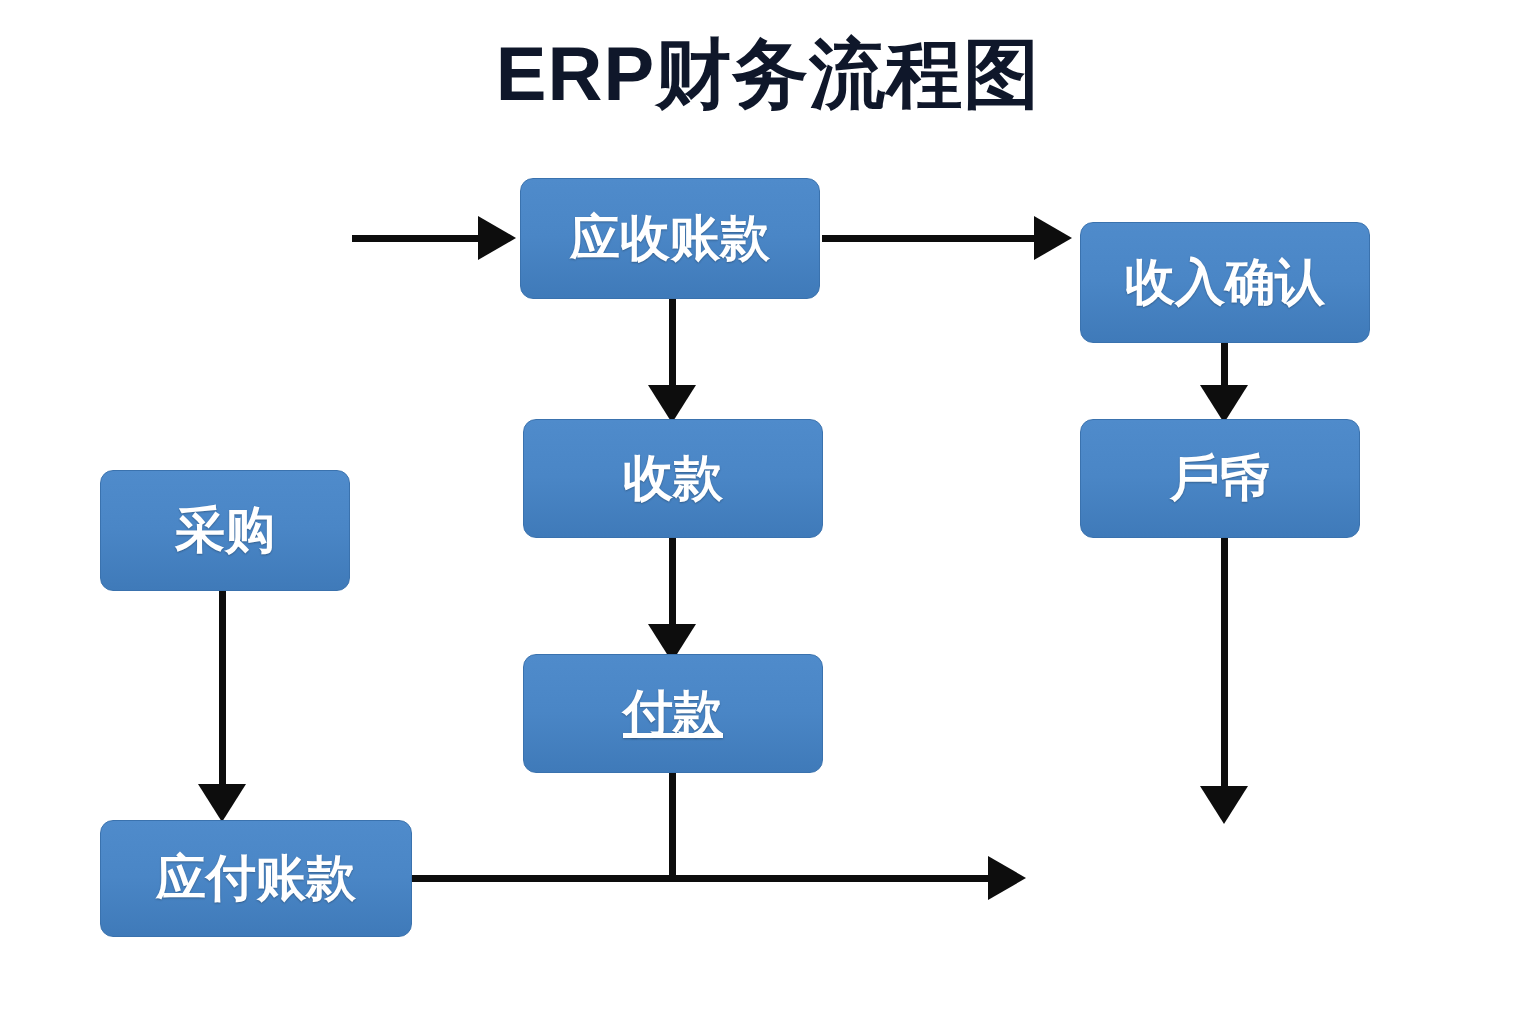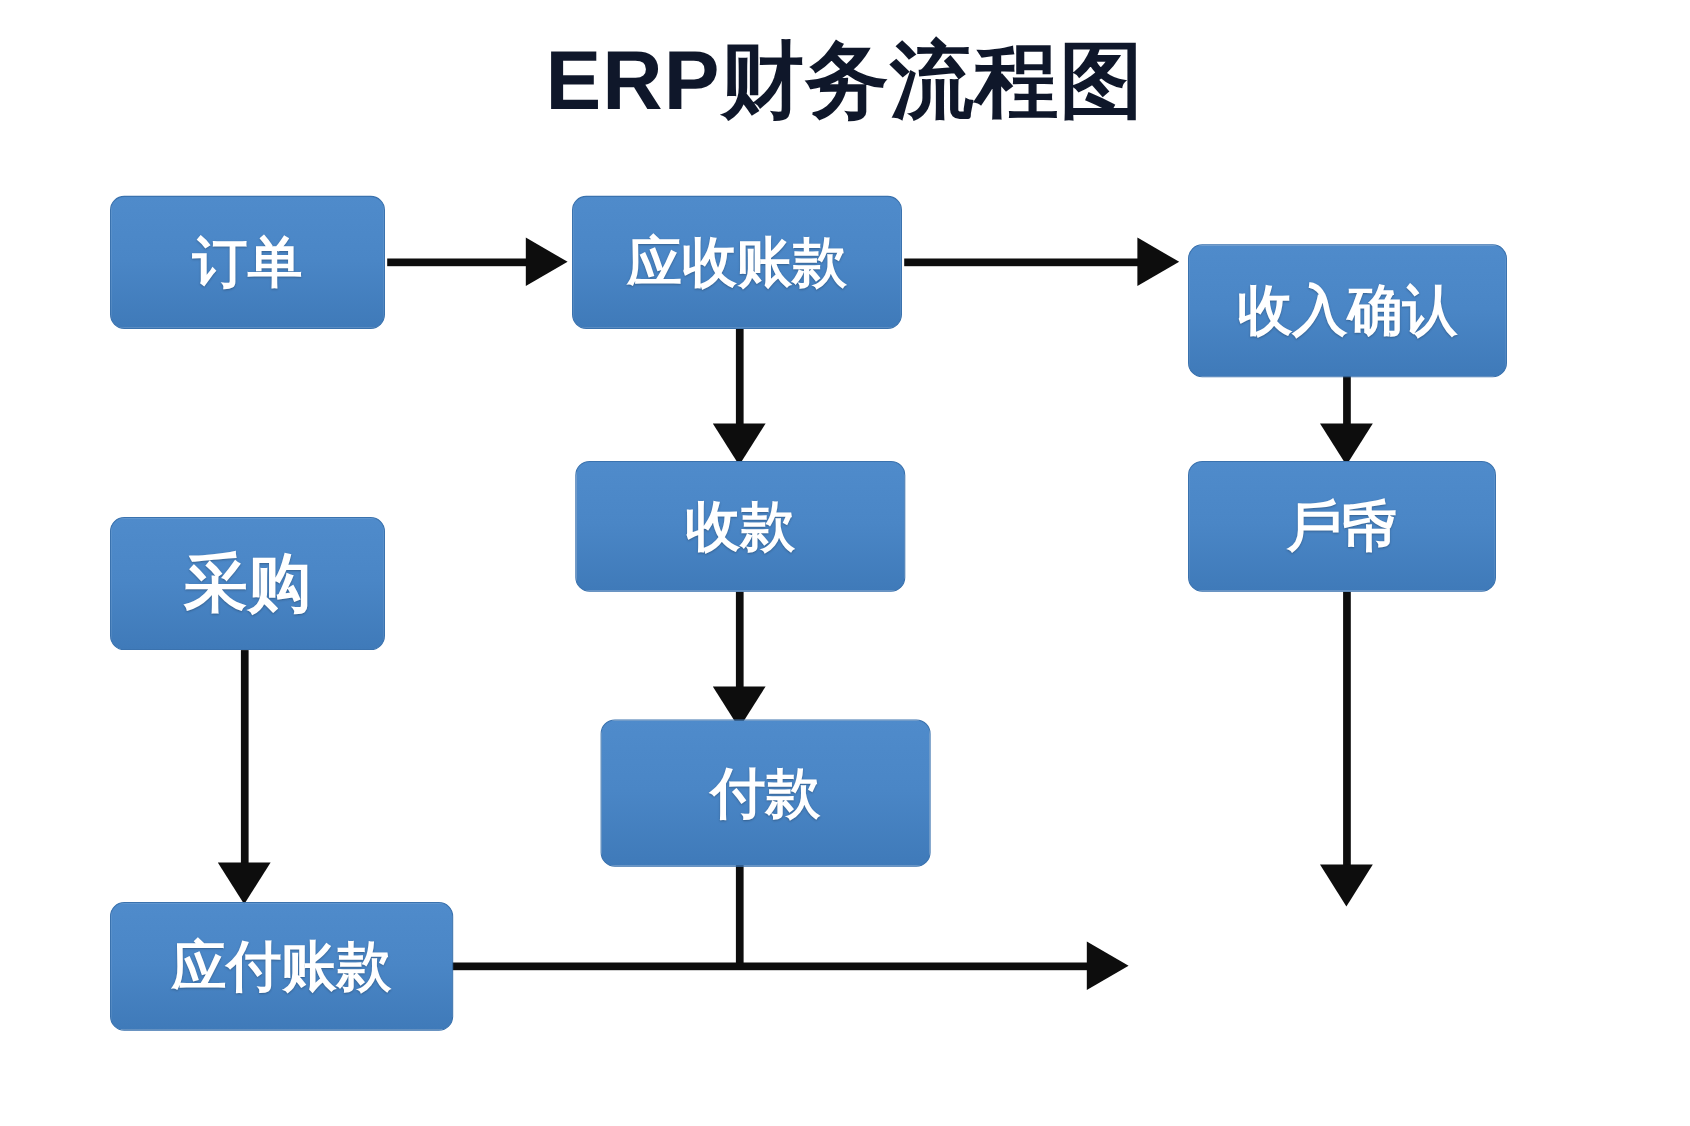--- a/index.html
+++ b/index.html
@@ -51,23 +51,23 @@
     display: block;
     white-space: nowrap;
   }
 
   .n-order         { left: 100px;  top: 178px; width: 250px; height: 121px; font-size: 50px; }
   .n-ar            { left: 520px;  top: 178px; width: 300px; height: 121px; font-size: 50px; }
   .n-revenue       { left: 1080px; top: 178px; width: 290px; height: 121px; font-size: 50px; margin-top: 44px; }
 
   .n-collection    { left: 523px;  top: 419px; width: 300px; height: 119px; font-size: 50px; align-items: center; }
   .n-cost          { left: 1080px; top: 419px; width: 280px; height: 119px; font-size: 50px; }
-  .n-procurement   { left: 100px;  top: 470px; width: 250px; height: 121px; font-size: 58px; }
+  .n-procurement   { left: 100px;  top: 470px; width: 250px; height: 121px; font-size: 50px; }
 
-  .n-payment       { left: 546px;  top: 654px; width: 300px; height: 134px; font-size: 50px; }
+  .n-payment       { left: 523px;  top: 654px; width: 300px; height: 119px; font-size: 50px; text-decoration: underline; }
 
   .n-ap            { left: 100px;  top: 820px; width: 312px; height: 117px; font-size: 50px; }
   .n-report        { left: 1025px; top: 820px; width: 350px; height: 117px; font-size: 50px; }
 
   
   .edge {
     position: absolute;
     background: #0d0d0d;
   }
   .edge-h { height: 7px; }
@@ -150,23 +150,20 @@
   <div class="arrowhead arrow-down e6-head"></div>
 
   <div class="edge edge-v e7-line"></div>
   <div class="arrowhead arrow-down e7-head"></div>
 
   <div class="edge edge-v e9-line"></div>
 
   <div class="edge edge-h e8-line"></div>
   <div class="arrowhead arrow-right e8-head"></div>
 
-  <div class="node n-order">
-    <span class="node-label">订单</span>
-  </div>
 
   <div class="node n-ar">
     <span class="node-label">应收账款</span>
   </div>
 
   <div class="node n-revenue">
     <span class="node-label">收入确认</span>
   </div>
 
   <div class="node n-collection">

